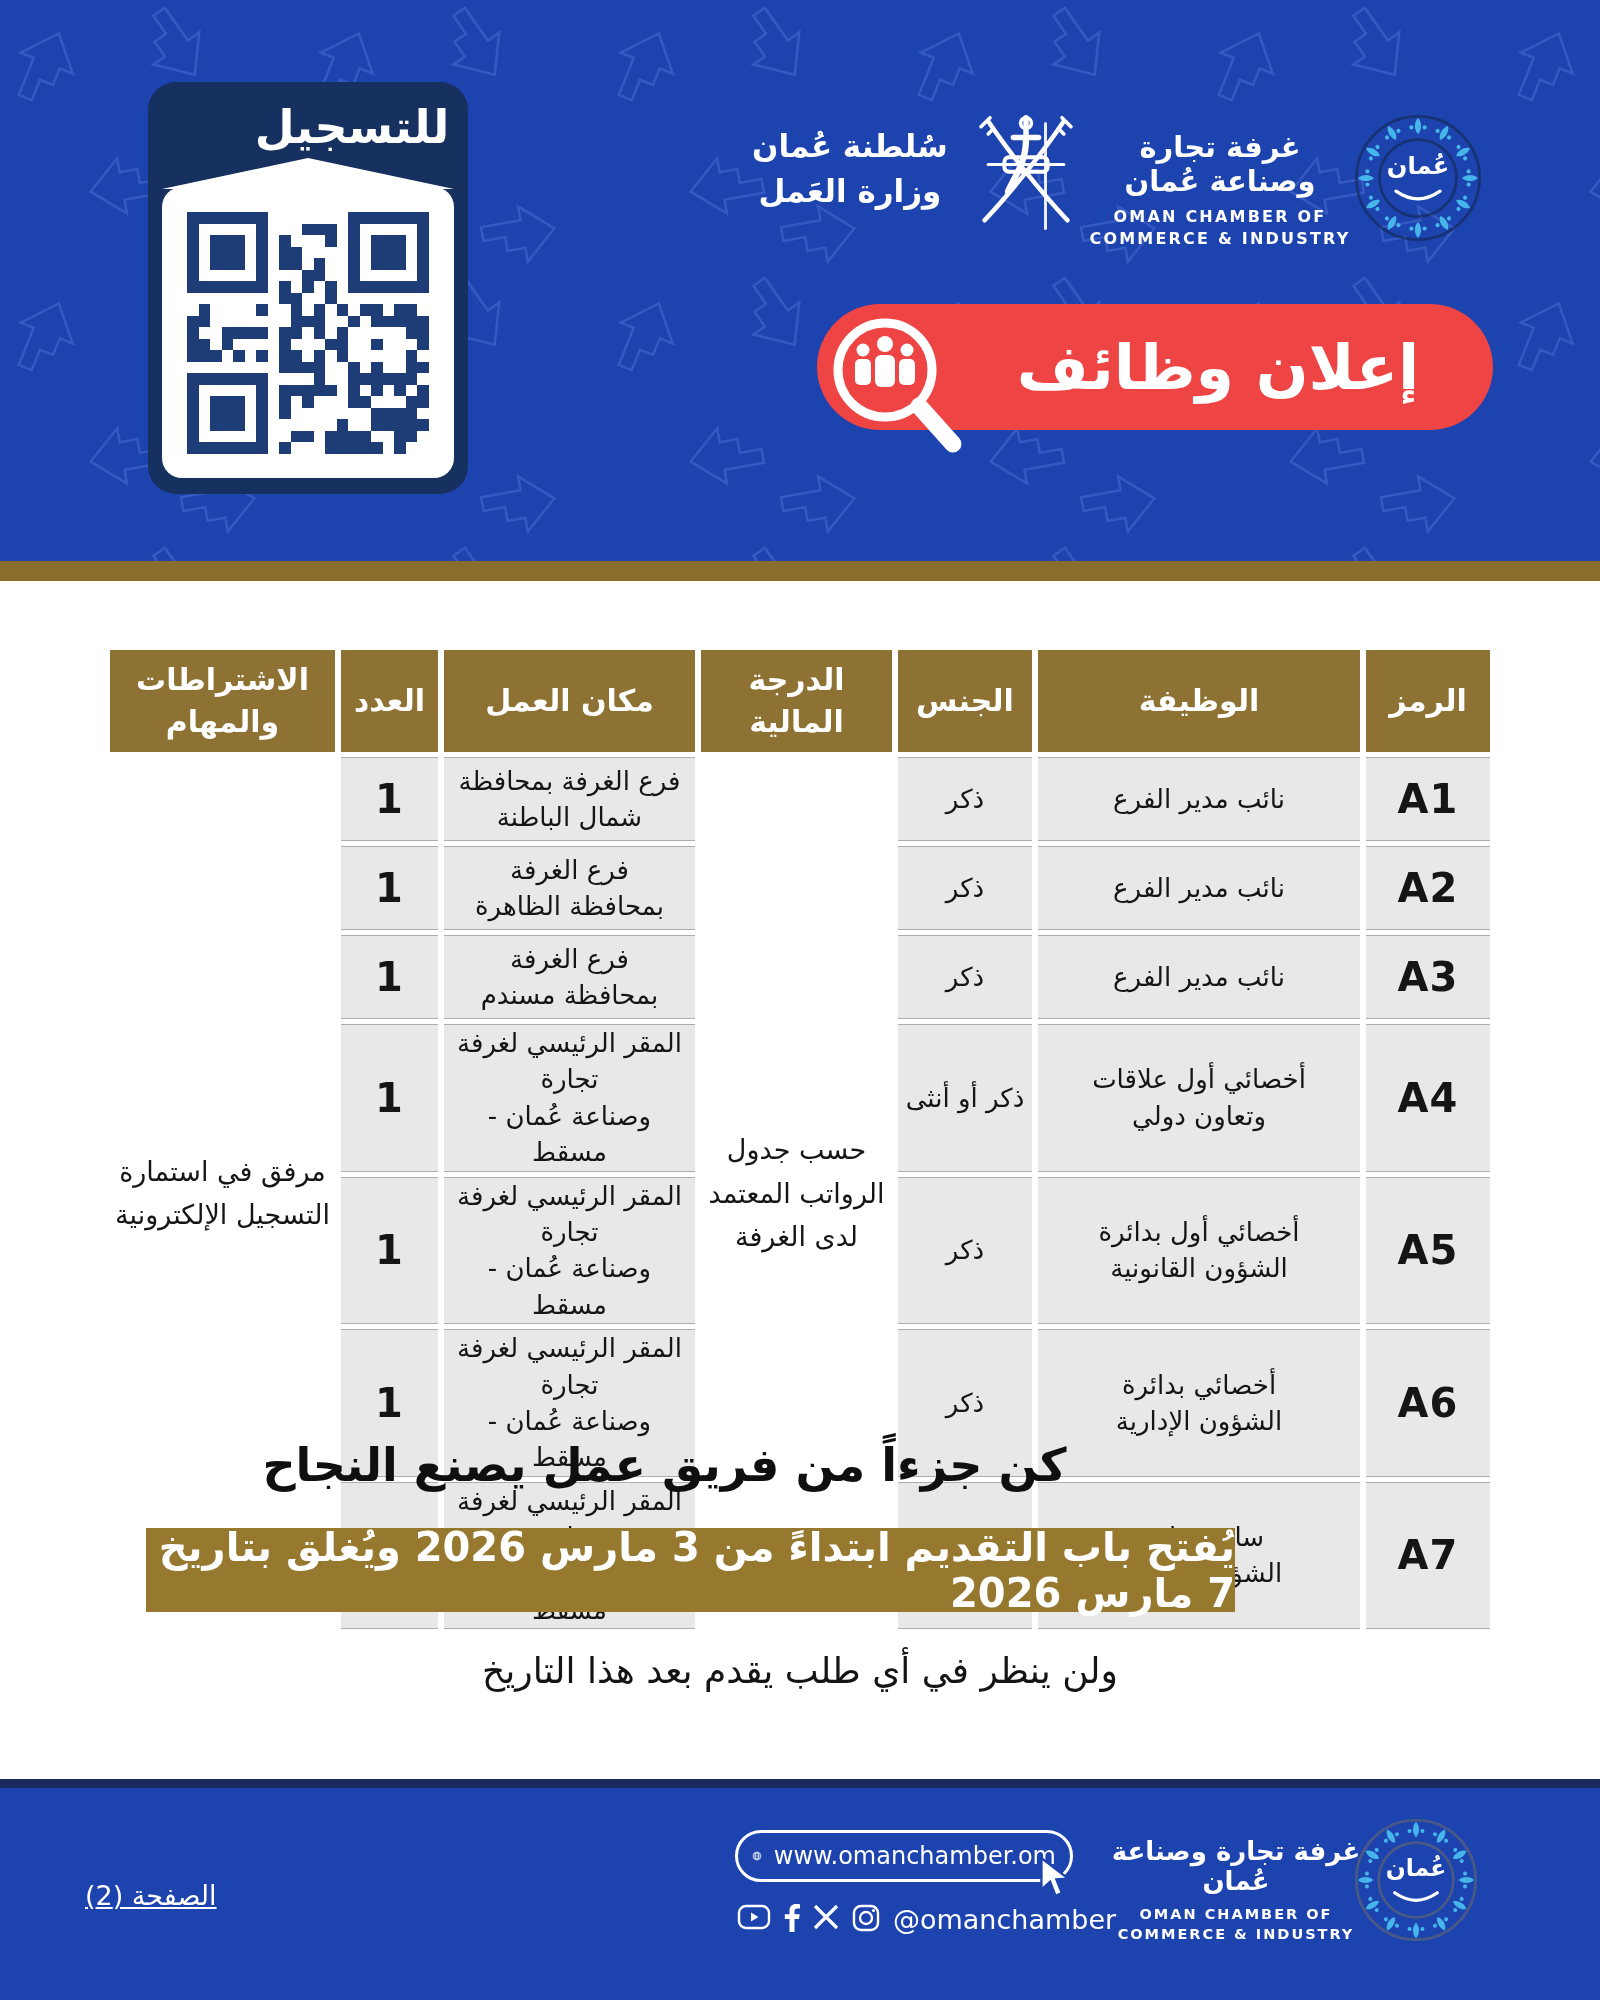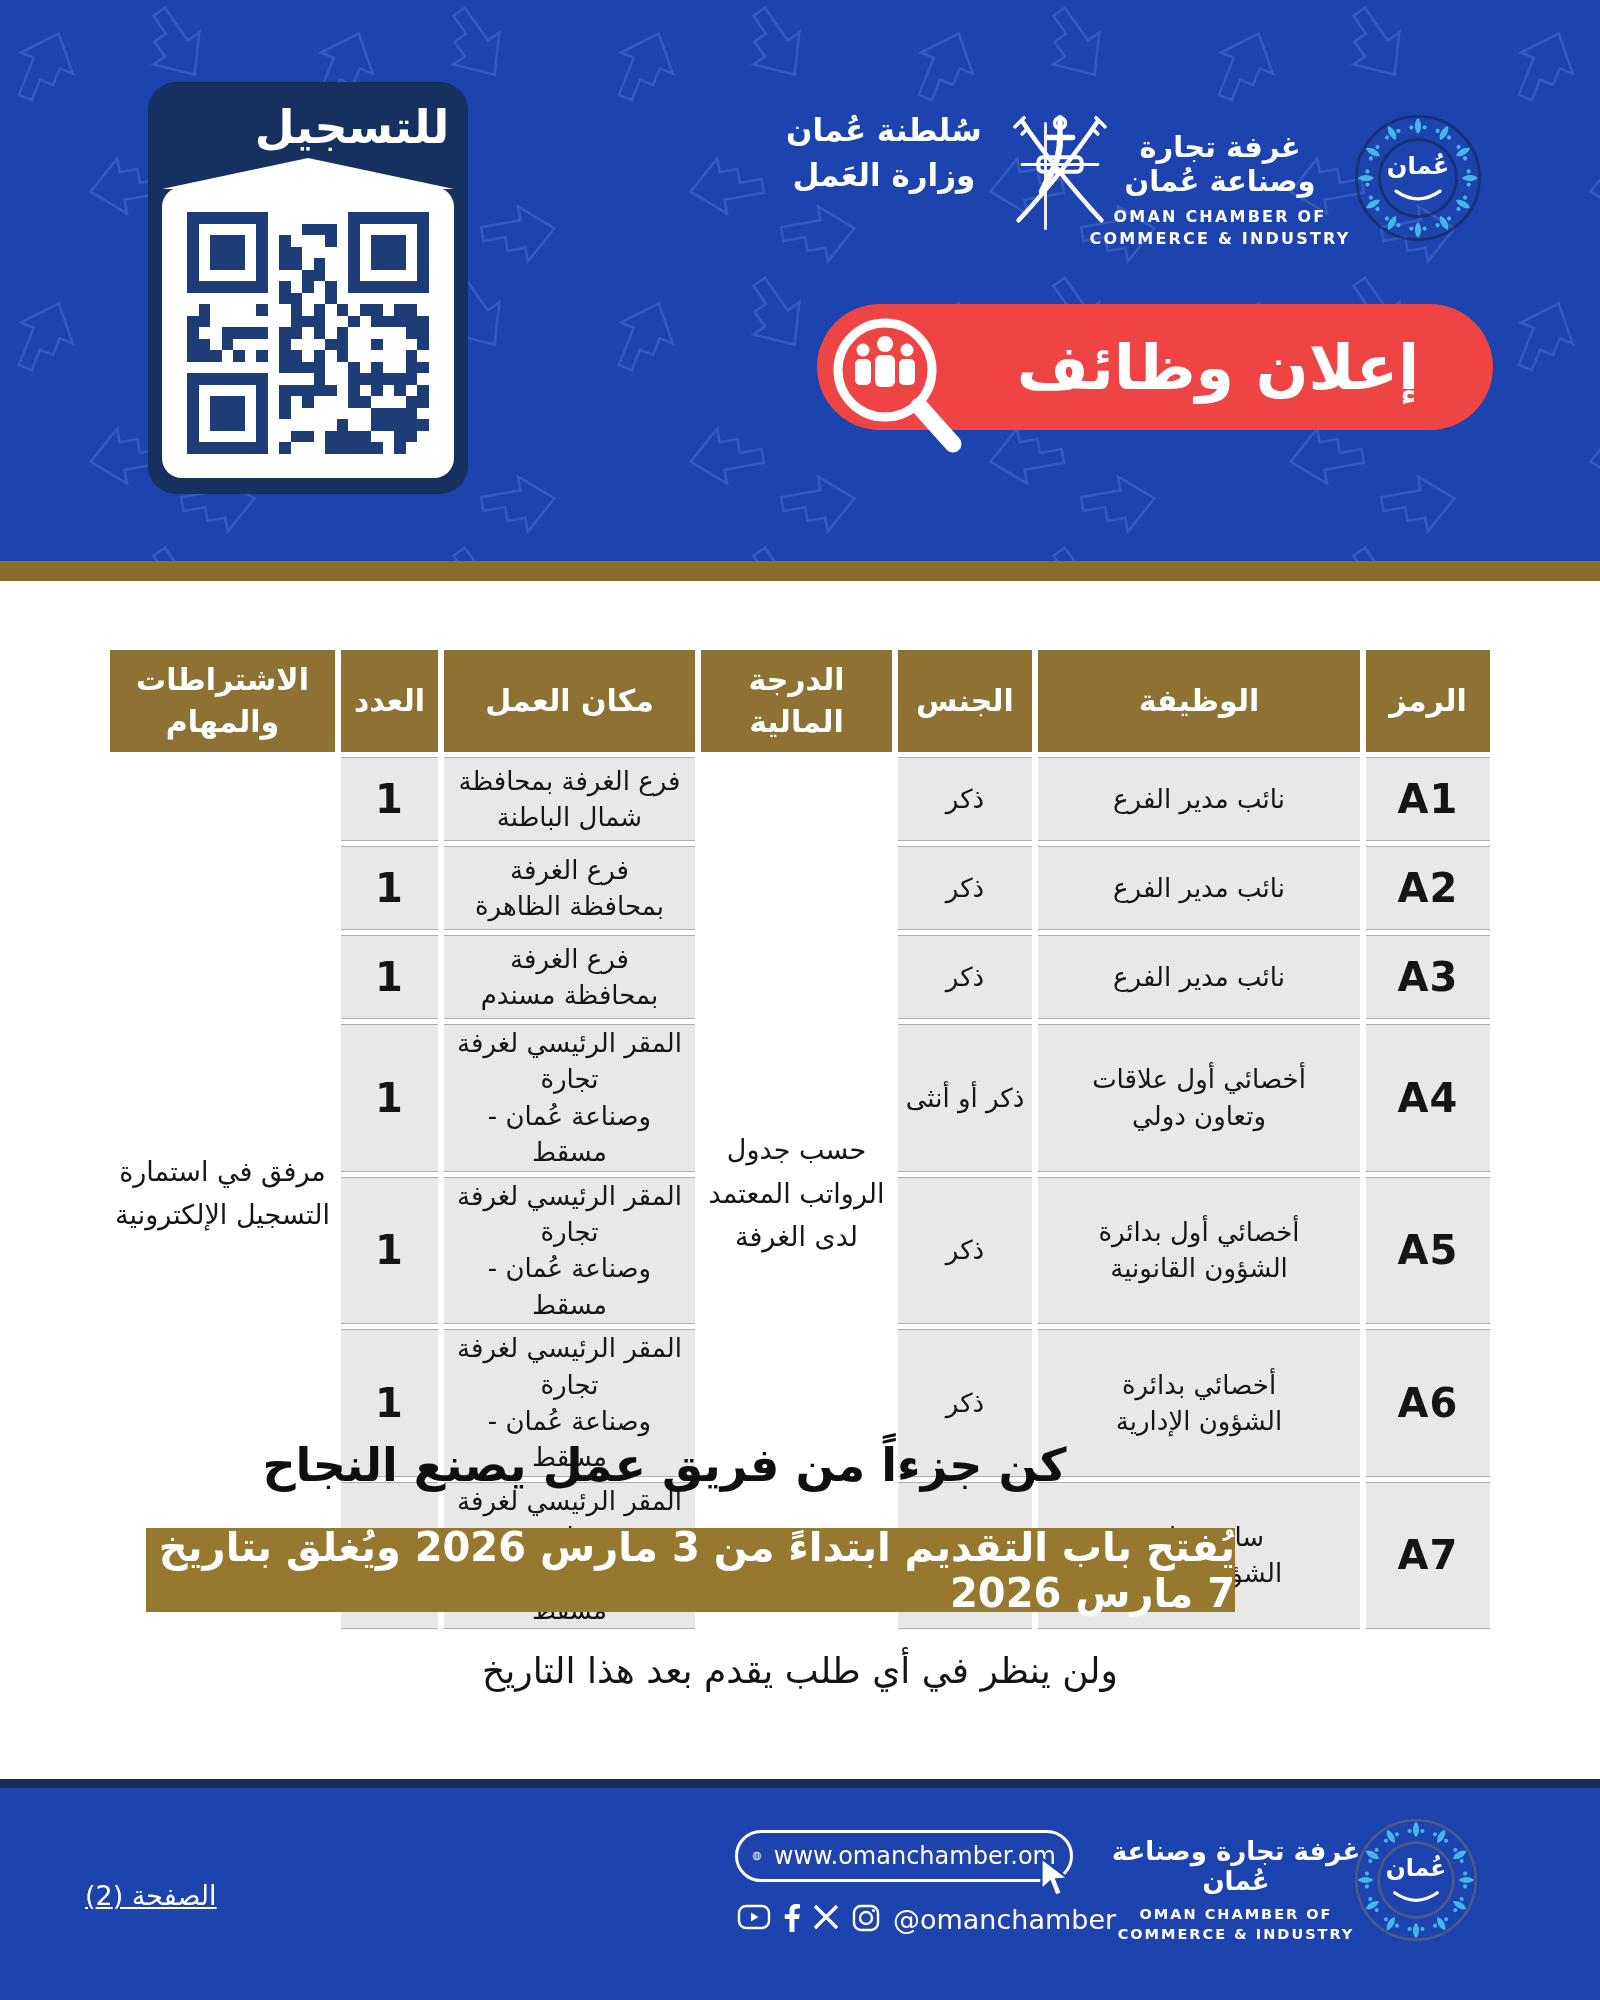--- a/index.html
+++ b/index.html
@@ -13,21 +13,21 @@
   .gold-strip { position:absolute; left:0; top:561px; width:1600px; height:20px; background:#8a6c2b; }
 
   
   .qr-card { position:absolute; left:148px; top:82px; width:320px; height:412px; background:#16305f; border-radius:28px; }
   .qr-label { position:absolute; top:18px; left:0; width:100%; text-align:center; color:#fff; font-size:46px; font-weight:700;margin-left:44px; }
   .qr-chevron { position:absolute; left:14px; top:76px; width:292px; height:31px; background:#ffffff; clip-path:polygon(0 100%, 50% 0, 100% 100%); }
   .qr-panel { position:absolute; left:14px; top:105px; width:292px; height:291px; background:#ffffff; border-radius:20px; display:flex; align-items:center; justify-content:center; }
   .qr-panel svg { width:242px; height:242px; }
 
   
-  .ministry { position:absolute; left:752px; top:108px; display:flex; gap:24px;margin-left:34px; }
+  .ministry { position:absolute; left:752px; top:108px; display:flex; align-items:center; gap:24px; }
   .ministry-text { color:#fff; text-align:center; font-weight:700; line-height:1.45; font-size:31px; }
   .header-divider { position:absolute; left:1044px; top:122px; width:3px; height:108px; background:rgba(255,255,255,.9); border-radius:2px; }
 
   
   .chamber-head { position:absolute; left:1086px; top:130px; width:268px; color:#fff; }
   .chamber-head .ar { font-size:29px; font-weight:700; margin-bottom:8px; text-align:center; }
   .chamber-head .en { font-size:16px; font-weight:700; letter-spacing:2.2px; line-height:1.35; text-align:center; white-space:pre-line; }
 
   .chamber-logo-hero { position:absolute; left:1352px; top:112px; width:132px; height:132px; }
 

